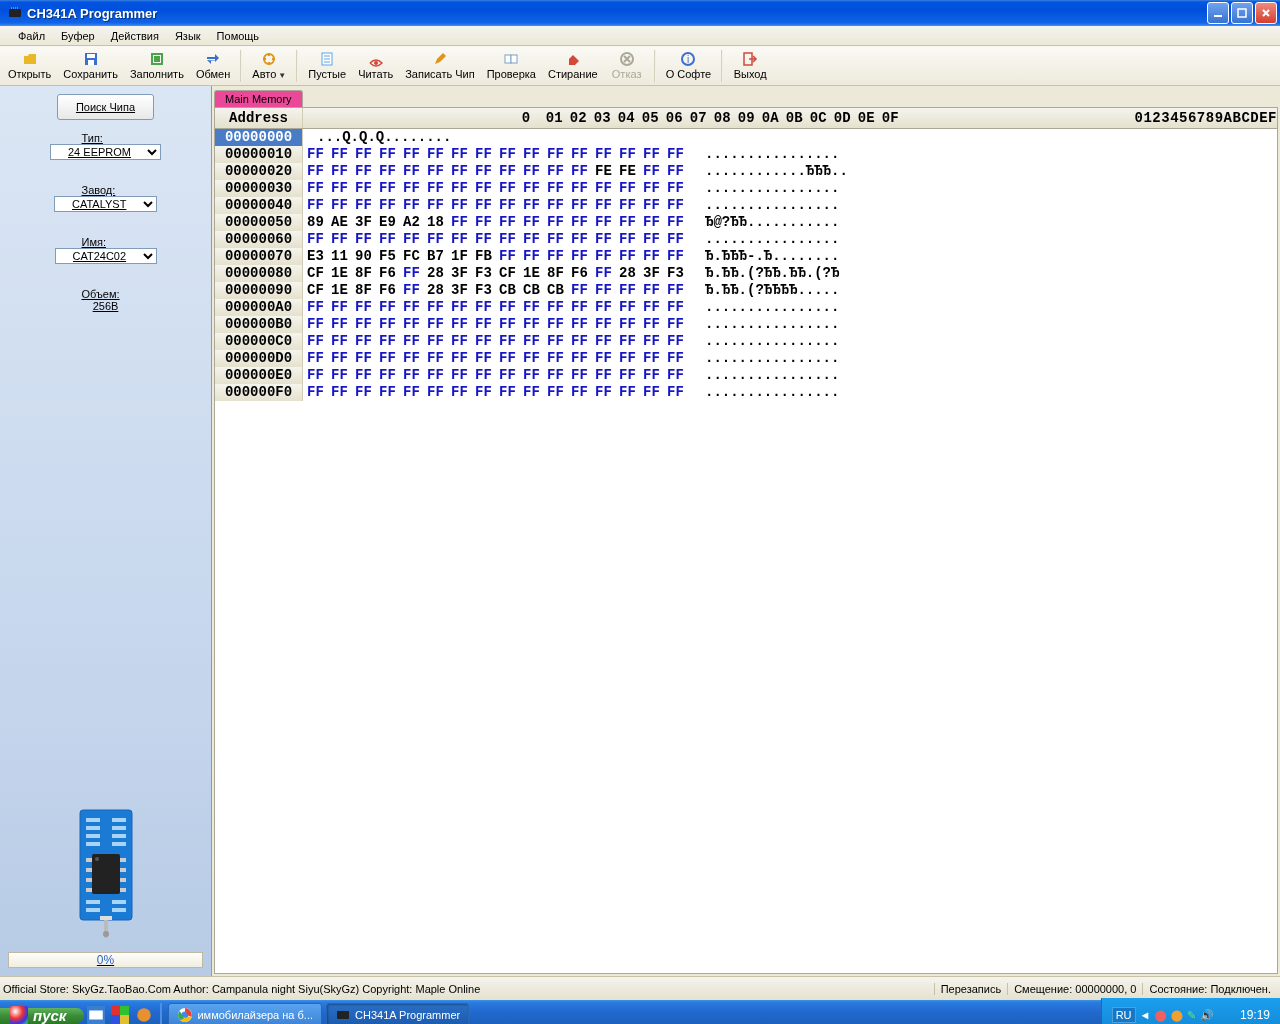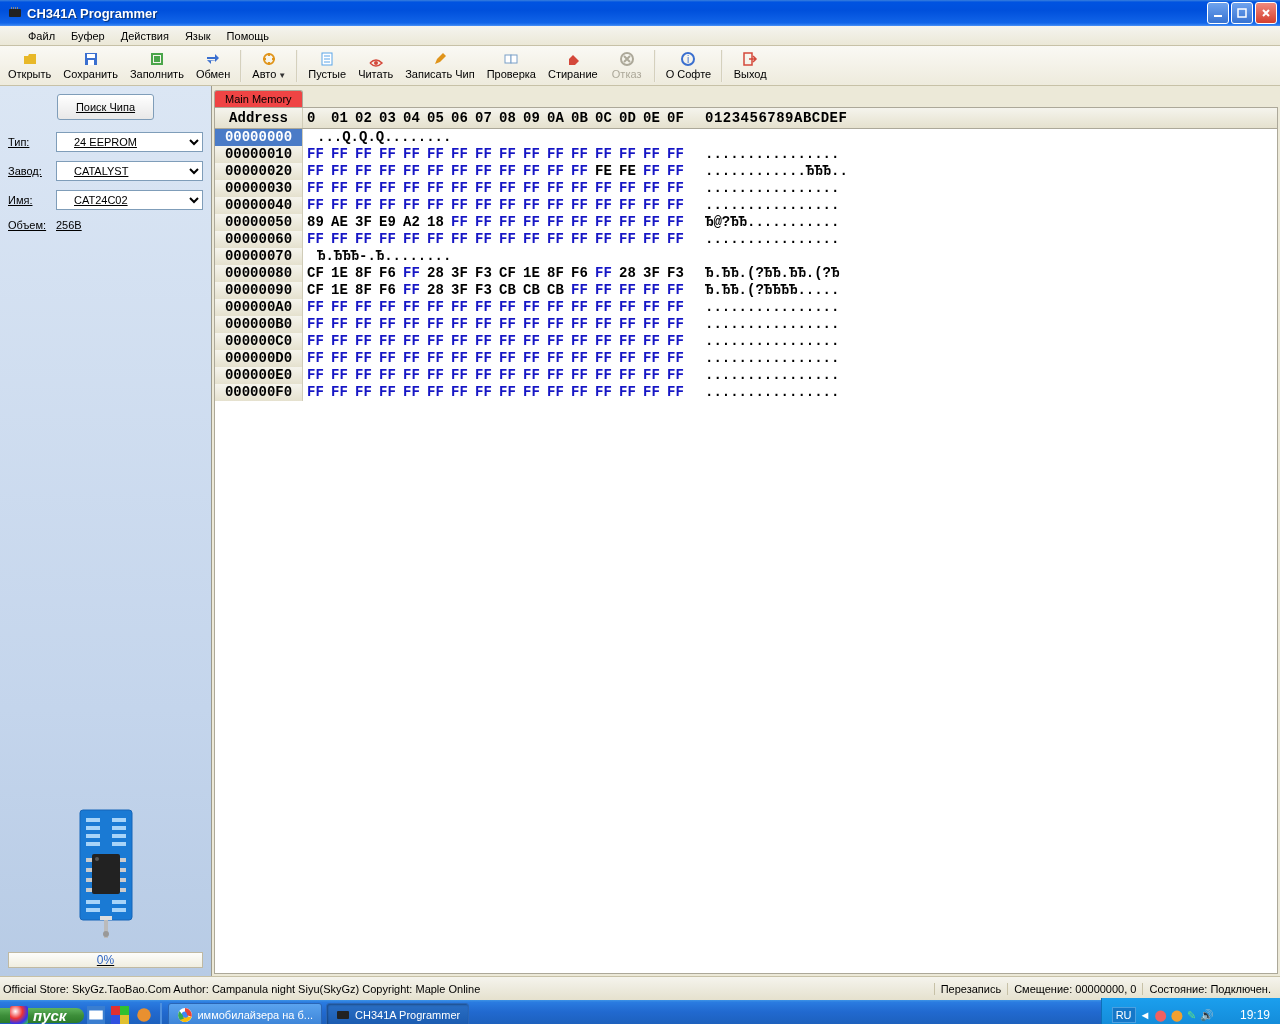--- a/index.html
+++ b/index.html
@@ -5,47 +5,47 @@
 * { box-sizing: border-box; margin: 0; padding: 0; }
 body { font-family: Tahoma, sans-serif; font-size: 11px; width: 1280px; height: 1024px; overflow: hidden; background: #ece9d8; }
 
 .titlebar { height: 26px; background: linear-gradient(to bottom, #3a81dd 0%, #0053e1 8%, #0050dc 40%, #1164e8 88%, #2b7bf0 95%, #4d92f5 100%); display: flex; align-items: center; padding: 0 3px; color: white; font-weight: bold; }
 .titlebar-icon { width: 16px; height: 16px; margin: 0 4px; display: inline-block; }
 .titlebar-text { flex: 1; font-size: 13px; text-shadow: 1px 1px 1px rgba(0,0,0,0.5); }
 .winbtn { width: 22px; height: 22px; margin-left: 2px; border: 1px solid #fff; border-radius: 3px; display: flex; align-items: center; justify-content: center; color: white; font-weight: bold; font-size: 12px; cursor: pointer; }
 .winbtn.min, .winbtn.max { background: linear-gradient(to bottom, #6fa3ee, #3773d2); }
 .winbtn.close { background: linear-gradient(to bottom, #f08a7e, #d43f2e); }
 
-.menubar { height: 20px; background: linear-gradient(to bottom, #f5f4ef, #ebe8d7); display: flex; align-items: center; padding: 0 20px; border-bottom: 1px solid #c7c1a7; }
+.menubar { height: 20px; background: linear-gradient(to bottom, #f5f4ef, #ebe8d7); display: flex; align-items: center; padding: 0 10px; border-bottom: 1px solid #c7c1a7; }
 .menubar span { padding: 2px 8px; cursor: pointer; }
 
 .toolbar { height: 40px; background: linear-gradient(to bottom, #faf9f4, #eeebdd); display: flex; align-items: center; padding: 2px 2px; border-bottom: 1px solid #c7c1a7; }
 .tbtn { display: flex; flex-direction: column; align-items: center; justify-content: center; padding: 0 6px; height: 36px; cursor: pointer; min-width: 46px; }
 .tbtn-icon { width: 16px; height: 16px; margin-bottom: 1px; }
 .tbtn-label { font-size: 11px; white-space: nowrap; }
 .tsep { width: 2px; height: 32px; background: linear-gradient(to right, #c7c1a7, #fff); margin: 0 4px; }
 .disabled { color: #aca899; }
 .dropdown-arrow { font-size: 8px; color: #333; margin-left: 2px; }
 
 .content { display: flex; height: calc(100% - 26px - 20px - 40px - 18px - 30px); }
 
 .sidebar { width: 212px; background: linear-gradient(to bottom, #dbe6f4, #c4d5ec 70%, #b7cbe5); padding: 8px; display: flex; flex-direction: column; border-right: 1px solid #9c9a8c; text-decoration: underline; }
 .search-btn { display: block; margin: 0 auto 12px; padding: 6px 18px; background: linear-gradient(to bottom, #fff, #e8e8e8); border: 1px solid #7f9db9; border-radius: 3px; cursor: pointer; font-size: 11px; }
-.form-row { display: flex; align-items: center; margin-bottom: 9px; }
+.form-row { display: flex; align-items: center; margin-bottom: 24px; flex-direction: column; }
 .form-label { width: 48px; }
 .form-select { flex: 1; height: 20px; border: 1px solid #7f9db9; background: #fff; font-size: 11px; padding: 0 13px; }
 .form-value { flex: 1; }
 .chip-diagram { width: 56px; margin: auto auto 8px; }
 .progress { height: 16px; background: linear-gradient(to bottom, #fdfdfb, #f0eee0); border: 1px solid #bfb9a3; display: flex; align-items: center; justify-content: center; color: #2e64c3; font-size: 12px; margin-top: 4px; }
 
 .main { flex: 1; display: flex; flex-direction: column; background: #ece9d8; }
 .tab-row { height: 21px; display: flex; align-items: flex-end; padding-left: 2px; }
-.tab { background: #ef4444; border: 1px solid #aca899; border-bottom: none; border-radius: 3px 3px 0 0; padding: 2px 10px; font-size: 11px; cursor: pointer; }
+.tab { background: #ec4899; border: 1px solid #aca899; border-bottom: none; border-radius: 3px 3px 0 0; padding: 2px 10px; font-size: 11px; cursor: pointer; }
 .hex-area { flex: 1; background: #fff; border: 1px solid #aca899; margin: 0 2px 2px 2px; overflow: auto; font-family: 'Courier New', monospace; font-size: 14px; font-weight: bold; }
-.hex-header { display: flex; background: linear-gradient(to bottom, #f5f4ed, #e5e1ce); border-bottom: 1px solid #aca899; }
+.hex-header { display: flex; background: linear-gradient(to bottom, #f5f4ed, #e5e1ce); border-bottom: 1px solid #aca899; justify-content: space-between; }
 .hex-col-addr { width: 88px; text-align: center; padding: 2px 0; border-right: 1px solid #d0ccb8; }
 .hex-col-bytes { padding: 2px 0 2px 4px; letter-spacing: 0; }
 .hex-col-bytes span { display: inline-block; width: 24px; text-align: left; }
 .hex-col-ascii { padding: 2px 0 2px 14px; letter-spacing: 0.5px; }
 .hex-row { display: flex; line-height: 17px; }
 .hex-addr { width: 88px; text-align: center; background: linear-gradient(to bottom, #f5f4ed, #e5e1ce); border-right: 1px solid #d0ccb8; }
 .hex-addr.sel { background: #4a7bc7; color: #fff; }
 .hex-bytes { padding-left: 4px; }
 .hex-bytes span { display: inline-block; width: 24px; color: #1616c5; }
 .hex-bytes span.nff { color: #000; }
@@ -293,20 +293,21 @@
             <div class="hex-bytes"><span class="nff">89</span><span class="nff">AE</span><span class="nff">3F</span><span class="nff">E9</span><span class="nff">A2</span><span class="nff">18</span><span>FF</span><span>FF</span><span>FF</span><span>FF</span><span>FF</span><span>FF</span><span>FF</span><span>FF</span><span>FF</span><span>FF</span></div>
             <div class="hex-ascii">Ђ@?ЂЂ...........</div>
           </div>
           <div class="hex-row">
             <div class="hex-addr">00000060</div>
             <div class="hex-bytes"><span>FF</span><span>FF</span><span>FF</span><span>FF</span><span>FF</span><span>FF</span><span>FF</span><span>FF</span><span>FF</span><span>FF</span><span>FF</span><span>FF</span><span>FF</span><span>FF</span><span>FF</span><span>FF</span></div>
             <div class="hex-ascii">................</div>
           </div>
           <div class="hex-row">
             <div class="hex-addr">00000070</div>
+            <div class="hex-bytes"><span class="nff">E3</span><span class="nff">11</span><span class="nff">90</span><span class="nff">F5</span><span class="nff">FC</span><span class="nff">B7</span><span class="nff">1F</span><span class="nff">FB</span><span>FF</span><span>FF</span><span>FF</span><span>FF</span><span>FF</span><span>FF</span><span>FF</span><span>FF</span></div>
             <div class="hex-ascii">Ђ.ЂЂЂ-.Ђ........</div>
           </div>
           <div class="hex-row">
             <div class="hex-addr">00000080</div>
             <div class="hex-bytes"><span class="nff">CF</span><span class="nff">1E</span><span class="nff">8F</span><span class="nff">F6</span><span>FF</span><span class="nff">28</span><span class="nff">3F</span><span class="nff">F3</span><span class="nff">CF</span><span class="nff">1E</span><span class="nff">8F</span><span class="nff">F6</span><span>FF</span><span class="nff">28</span><span class="nff">3F</span><span class="nff">F3</span></div>
             <div class="hex-ascii">Ђ.ЂЂ.(?ЂЂ.ЂЂ.(?Ђ</div>
           </div>
           <div class="hex-row">
             <div class="hex-addr">00000090</div>
             <div class="hex-bytes"><span class="nff">CF</span><span class="nff">1E</span><span class="nff">8F</span><span class="nff">F6</span><span>FF</span><span class="nff">28</span><span class="nff">3F</span><span class="nff">F3</span><span class="nff">CB</span><span class="nff">CB</span><span class="nff">CB</span><span>FF</span><span>FF</span><span>FF</span><span>FF</span><span>FF</span></div>

